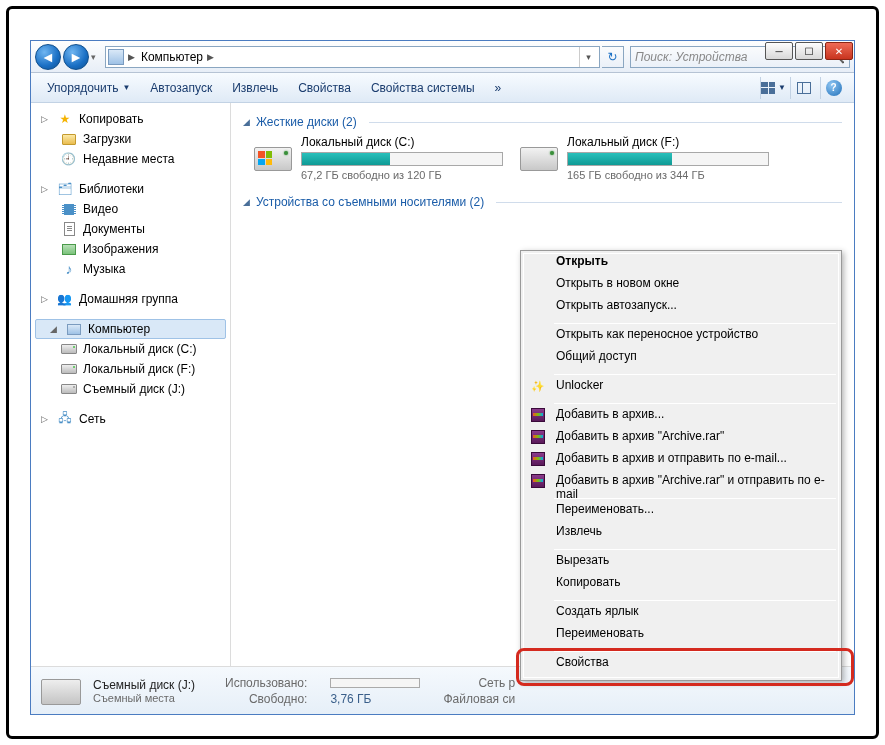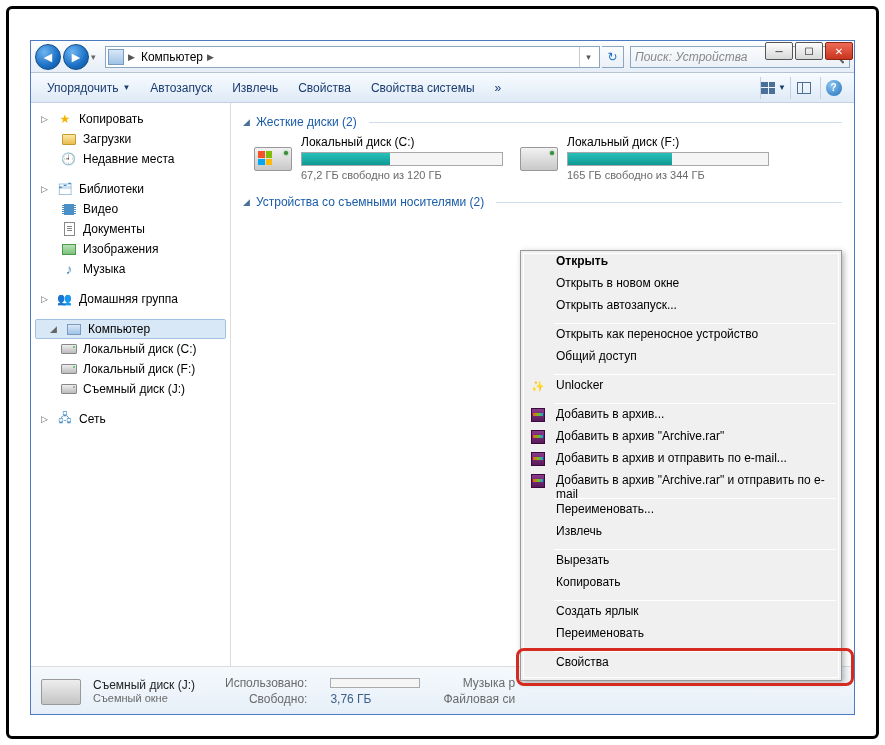--- a/index.html
+++ b/index.html
@@ -307,26 +307,26 @@
       </div>
     </div>
   </div>
 
   <div class="status">
     <div class="st-icon">
         <div style="width:40px;height:26px;background:linear-gradient(#eee,#c4c4c4);border:1px solid #999;border-radius:2px;margin-top:6px;"></div>
       </div>
     <div>
       <div style="color:#222;">Съемный диск (J:)</div>
-      <div style="color:#6a6a6a;font-size:11px;">Съемный окне</div>
+      <div style="color:#6a6a6a;font-size:11px;">Съемный места</div>
     </div>
     <div class="st-grid" style="margin-left:20px;">
       <span class="lbl">Использовано:</span>
       <span class="val"><span class="stbar"></span></span>
-      <span class="lbl">Музыка р</span>
+      <span class="lbl">Сеть р</span>
       <span></span>
       <span class="lbl">Свободно:</span>
       <span class="val">3,76 ГБ</span>
       <span class="lbl">Файловая си</span>
       <span></span>
     </div>
   </div>
 </div>
 
 <div class="ctx">

